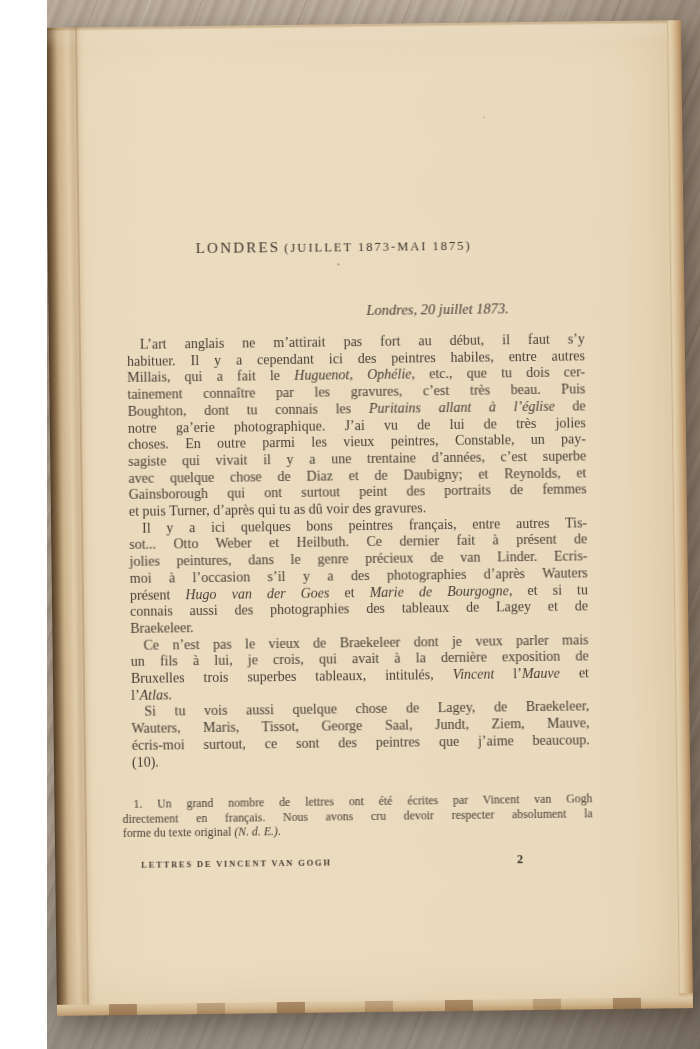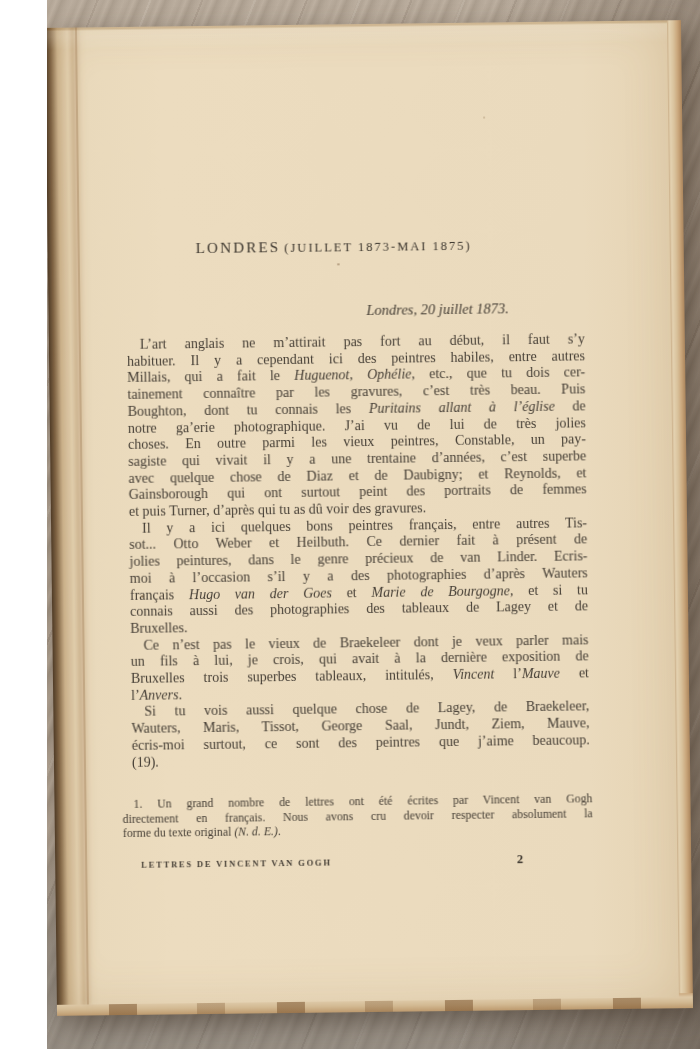--- a/index.html
+++ b/index.html
@@ -99,35 +99,35 @@
             <div class="tline"><span>sagiste qui vivait il y a une trentaine d’années, c’est superbe</span></div>
             <div class="tline"><span>avec quelque chose de Diaz et de Daubigny; et Reynolds, et</span></div>
             <div class="tline"><span>Gainsborough qui ont surtout peint des portraits de femmes</span></div>
             <div class="tline tlast"><span>et puis Turner, d’après qui tu as dû voir des gravures.</span></div>
           </div>
           <div class="para">
             <div class="tline tfirst"><span>Il y a ici quelques bons peintres français, entre autres Tis-</span></div>
             <div class="tline"><span>sot... Otto Weber et Heilbuth. Ce dernier fait à présent de</span></div>
             <div class="tline"><span>jolies peintures, dans le genre précieux de van Linder. Ecris-</span></div>
             <div class="tline"><span>moi à l’occasion s’il y a des photographies d’après Wauters</span></div>
-            <div class="tline"><span>français </span><i>Hugo van der Goes</i><span> et </span><i>Marie de Bourgogne</i><span>, et si tu</span></div>
+            <div class="tline"><span>présent </span><i>Hugo van der Goes</i><span> et </span><i>Marie de Bourgogne</i><span>, et si tu</span></div>
             <div class="tline"><span>connais aussi des photographies des tableaux de Lagey et de</span></div>
-            <div class="tline tlast"><span>Bruxelles.</span></div>
+            <div class="tline tlast"><span>Braekeleer.</span></div>
           </div>
           <div class="para">
             <div class="tline tfirst"><span>Ce n’est pas le vieux de Braekeleer dont je veux parler mais</span></div>
             <div class="tline"><span>un fils à lui, je crois, qui avait à la dernière exposition de</span></div>
             <div class="tline"><span>Bruxelles trois superbes tableaux, intitulés, </span><i>Vincent</i><span> l’</span><i>Mauve</i><span> et</span></div>
-            <div class="tline tlast"><span>l’</span><i>Anvers</i><span>.</span></div>
+            <div class="tline tlast"><span>l’</span><i>Atlas</i><span>.</span></div>
           </div>
           <div class="para">
             <div class="tline tfirst"><span>Si tu vois aussi quelque chose de Lagey, de Braekeleer,</span></div>
             <div class="tline"><span>Wauters, Maris, Tissot, George Saal, Jundt, Ziem, Mauve,</span></div>
             <div class="tline"><span>écris-moi surtout, ce sont des peintres que j’aime beaucoup.</span></div>
-            <div class="tline tlast"><span>(19).</span></div>
+            <div class="tline tlast"><span>(10).</span></div>
           </div>
         </div>
       <div class="footnote" id="footnote">
           <div class="tline tfirst"><span>1. Un grand nombre de lettres ont été écrites par Vincent van Gogh</span></div>
           <div class="tline"><span>directement en français. Nous avons cru devoir respecter absolument la</span></div>
           <div class="tline tlast"><span>forme du texte original </span><i>(N. d. E.)</i><span>.</span></div>
         </div>
       <div class="footer">
         <span class="running">LETTRES DE VINCENT VAN GOGH</span>
         <span class="pagenum">2</span>

